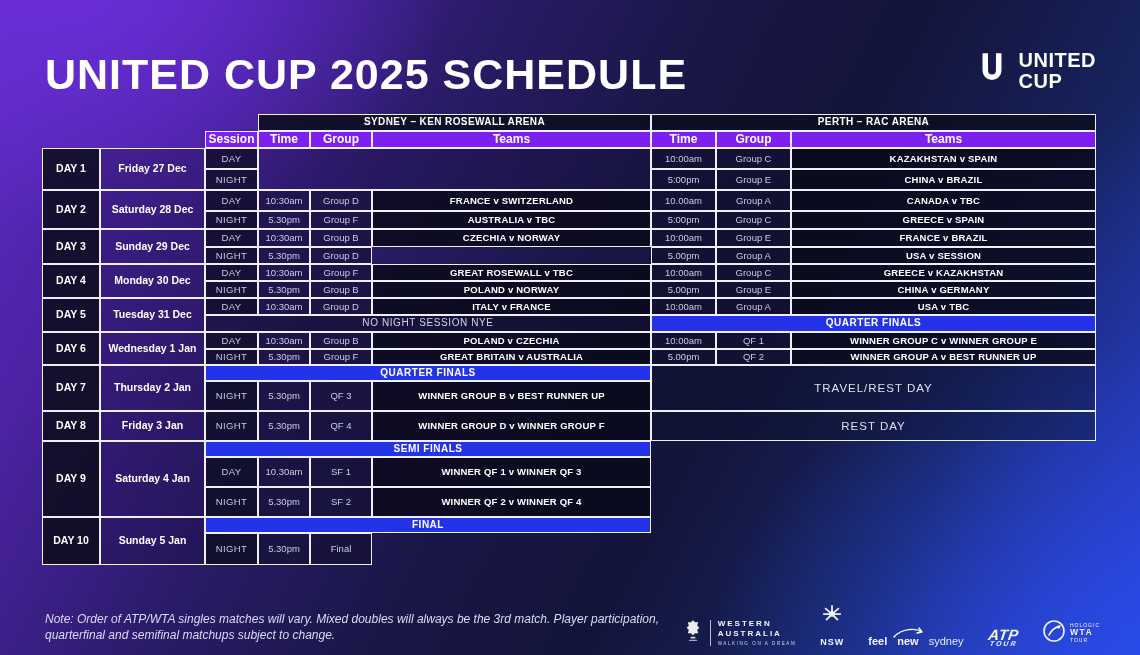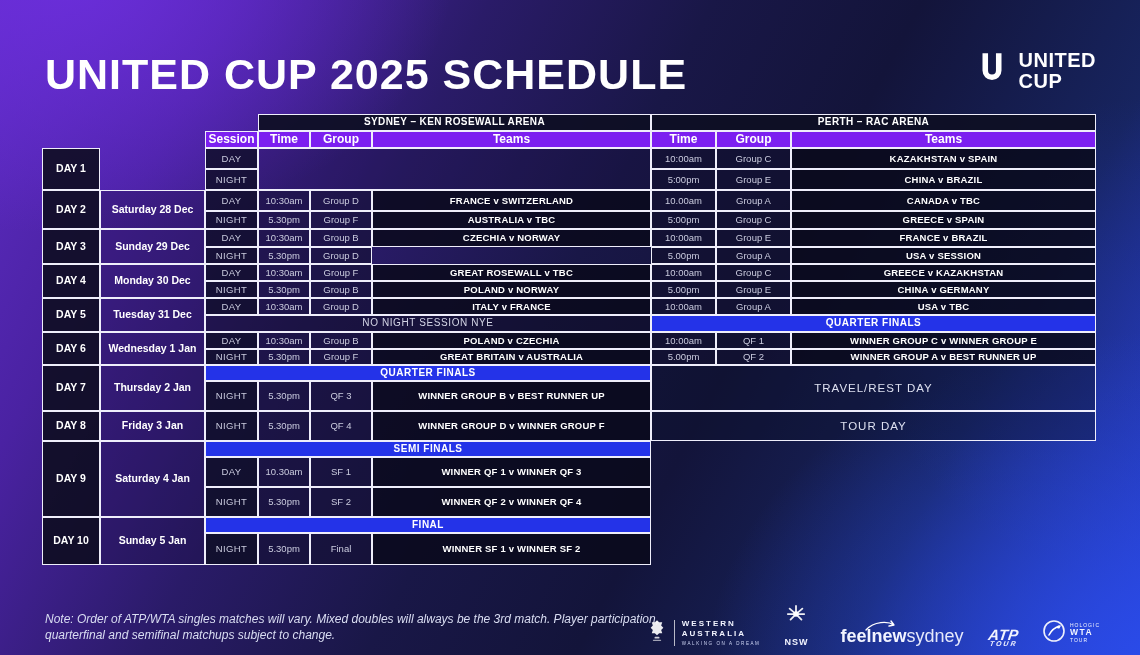--- a/index.html
+++ b/index.html
@@ -40,21 +40,21 @@
 
   
   .note { position:absolute; left:45px; top:611px; width:675px; font-style:italic; font-size:12px; color:#d9ddf2; line-height:1.35; }
   .sponsors { position:absolute; right:40px; top:603px; height:44px; display:flex; align-items:flex-end; gap:24px; color:#f2f4ff; }
   .sp { display:flex; align-items:center; gap:7px; }
   .wa-divider { width:1px; height:26px; background:rgba(255,255,255,.7); }
   .wa-text { font-size:8px; font-weight:bold; letter-spacing:2px; line-height:1.25; }
   .wa-tag { font-size:4.5px; font-weight:normal; letter-spacing:1.6px; margin-top:2px; color:#cfd6f5; }
   .nsw { display:flex; flex-direction:column; align-items:center; }
   .nsw-label { font-size:9px; font-weight:bold; letter-spacing:1px; margin-top:1px; }
-  .feelnew { font-size:18px; display:flex; align-items:baseline; gap:0; position:relative;margin-left:8px; }
+  .feelnew { font-size:11px; display:flex; align-items:baseline; gap:10px; position:relative; }
   .feelnew .bold { font-weight:bold; }
   .feelnew .light { font-weight:normal; color:#e6e9fb; }
   .fn-arrow { position:absolute; left:24px; top:-9px; }
   .atp { font-style:italic; font-weight:bold; font-size:15px; letter-spacing:.5px; transform:skewX(-8deg); line-height:.8; text-align:right; }
   .atp small { display:block; font-size:7px; letter-spacing:2px; }
   .wta { display:flex; align-items:center; gap:4px; }
   .wta-txt { font-size:5px; letter-spacing:1px; line-height:1.1; }
   .wta-txt b { display:block; font-size:8.5px; letter-spacing:1.5px; }
 </style>
 </head>
@@ -83,20 +83,21 @@
 
     <div class="c colhead" style="grid-area:2/3/3/4">Session</div>
     <div class="c colhead" style="grid-area:2/4/3/5">Time</div>
     <div class="c colhead" style="grid-area:2/5/3/6">Group</div>
     <div class="c colhead" style="grid-area:2/6/3/7">Teams</div>
     <div class="c colhead" style="grid-area:2/7/3/8">Time</div>
     <div class="c colhead" style="grid-area:2/8/3/9">Group</div>
     <div class="c colhead" style="grid-area:2/9/3/10">Teams</div>
 
     <div class="c daycell" style="grid-area:3/1/5/2">DAY 1</div>
+    <div class="c datecell" style="grid-area:3/2/5/3">Friday 27 Dec</div>
     <div class="c ses" style="grid-area:3/3/4/4">DAY</div>
     <div class="c ses" style="grid-area:4/3/5/4">NIGHT</div>
     <div class="c empty" style="grid-area:3/4/5/7"></div>
     <div class="c tg" style="grid-area:3/7/4/8">10:00am</div>
     <div class="c tg" style="grid-area:3/8/4/9">Group C</div>
     <div class="c teams" style="grid-area:3/9/4/10">KAZAKHSTAN v SPAIN</div>
     <div class="c tg" style="grid-area:4/7/5/8">5:00pm</div>
     <div class="c tg" style="grid-area:4/8/5/9">Group E</div>
     <div class="c teams" style="grid-area:4/9/5/10">CHINA v BRAZIL</div>
 
@@ -187,41 +188,40 @@
     <div class="c tg" style="grid-area:16/4/17/5">5.30pm</div>
     <div class="c tg" style="grid-area:16/5/17/6">QF 3</div>
     <div class="c teams" style="grid-area:16/6/17/7">WINNER GROUP B v BEST RUNNER UP</div>
 
     <div class="c daycell" style="grid-area:17/1/18/2">DAY 8</div>
     <div class="c datecell" style="grid-area:17/2/18/3">Friday 3 Jan</div>
     <div class="c ses" style="grid-area:17/3/18/4">NIGHT</div>
     <div class="c tg" style="grid-area:17/4/18/5">5.30pm</div>
     <div class="c tg" style="grid-area:17/5/18/6">QF 4</div>
     <div class="c teams" style="grid-area:17/6/18/7">WINNER GROUP D v WINNER GROUP F</div>
-    <div class="c rest" style="grid-area:17/7/18/10">TOUR DAY</div>
+    <div class="c rest" style="grid-area:17/7/18/10">REST DAY</div>
 
     <div class="c daycell" style="grid-area:18/1/21/2">DAY 9</div>
     <div class="c datecell" style="grid-area:18/2/21/3">Saturday 4 Jan</div>
     <div class="c banner" style="grid-area:18/3/19/7">SEMI FINALS</div>
     <div class="c ses" style="grid-area:19/3/20/4">DAY</div>
     <div class="c tg" style="grid-area:19/4/20/5">10.30am</div>
     <div class="c tg" style="grid-area:19/5/20/6">SF 1</div>
     <div class="c teams" style="grid-area:19/6/20/7">WINNER QF 1 v WINNER QF 3</div>
     <div class="c ses" style="grid-area:20/3/21/4">NIGHT</div>
     <div class="c tg" style="grid-area:20/4/21/5">5.30pm</div>
     <div class="c tg" style="grid-area:20/5/21/6">SF 2</div>
     <div class="c teams" style="grid-area:20/6/21/7">WINNER QF 2 v WINNER QF 4</div>
 
     <div class="c daycell" style="grid-area:21/1/23/2">DAY 10</div>
     <div class="c datecell" style="grid-area:21/2/23/3">Sunday 5 Jan</div>
     <div class="c banner" style="grid-area:21/3/22/7">FINAL</div>
     <div class="c ses" style="grid-area:22/3/23/4">NIGHT</div>
     <div class="c tg" style="grid-area:22/4/23/5">5.30pm</div>
     <div class="c tg" style="grid-area:22/5/23/6">Final</div>
-    <div class="c teams" style="grid-area:22/6/23/7">WINNER SF 1 v WINNER SF 2</div>
   </div>
 
   <div class="note">Note: Order of ATP/WTA singles matches will vary. Mixed doubles will always be the 3rd match. Player participation, quarterfinal and semifinal matchups subject to change.</div>
 
   <div class="sponsors">
     <div class="sp">
       <span>
         <svg width="20" height="24" viewBox="0 0 24 28">
             <path fill="#fff" opacity=".92" d="M12 1l2.6 2.6h3.7l-1.3 3.9 2.6 2.6-2.6 2.6 1.3 3.9h-3.7L12 19.2l-2.6-2.6H5.7L7 12.7 4.4 10.1 7 7.5 5.7 3.6h3.7z"></path>
             <rect x="9" y="21" width="6" height="2" rx="1" fill="#fff" opacity=".8"></rect>

